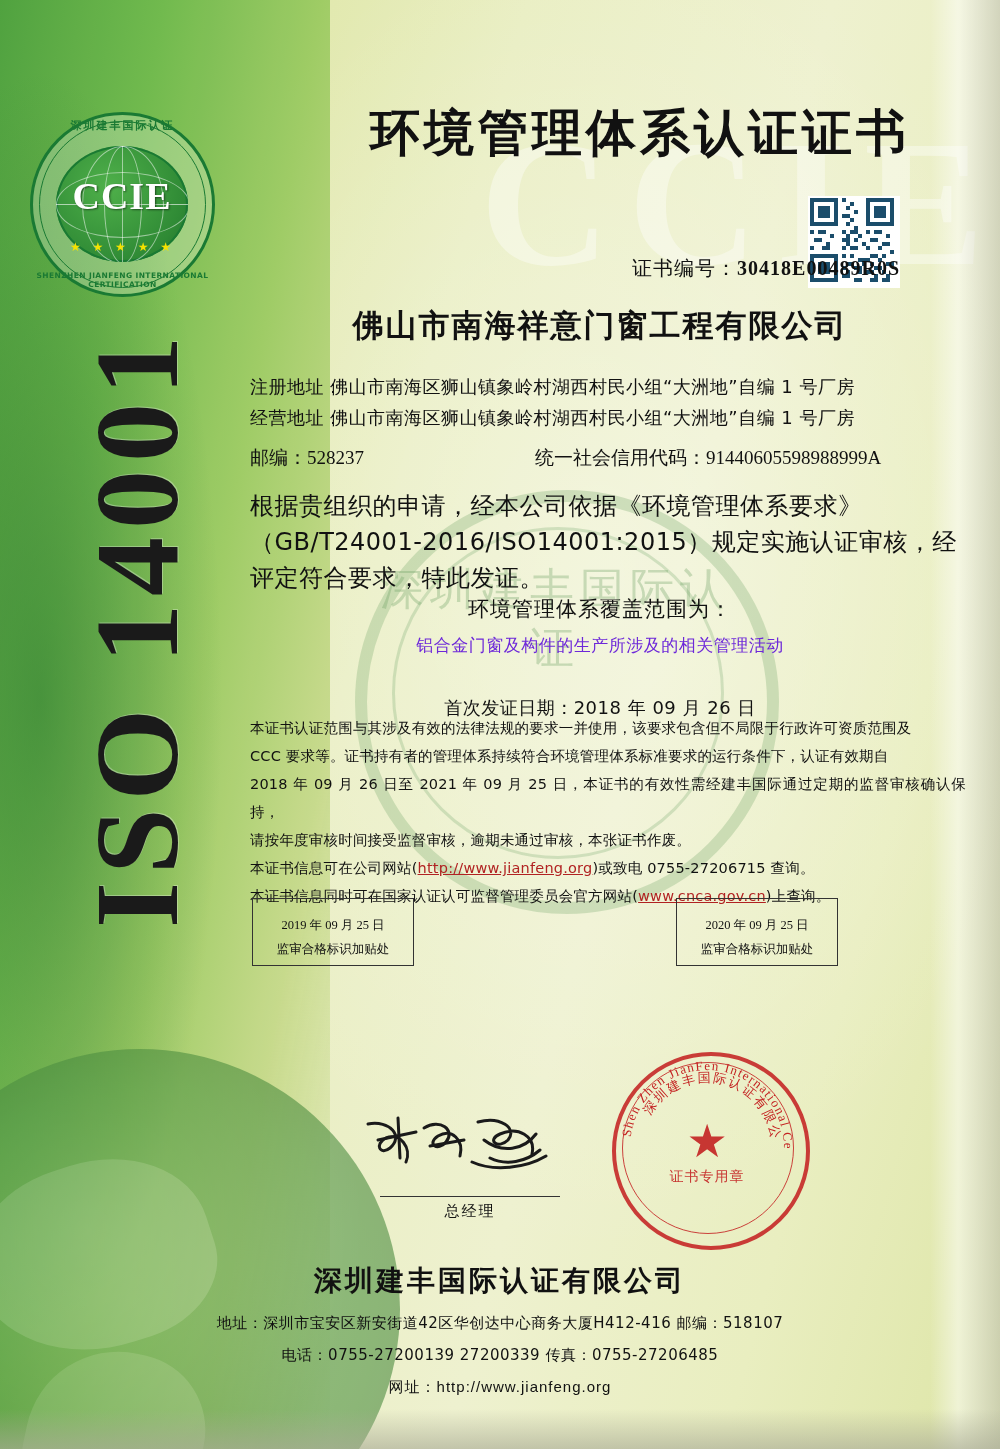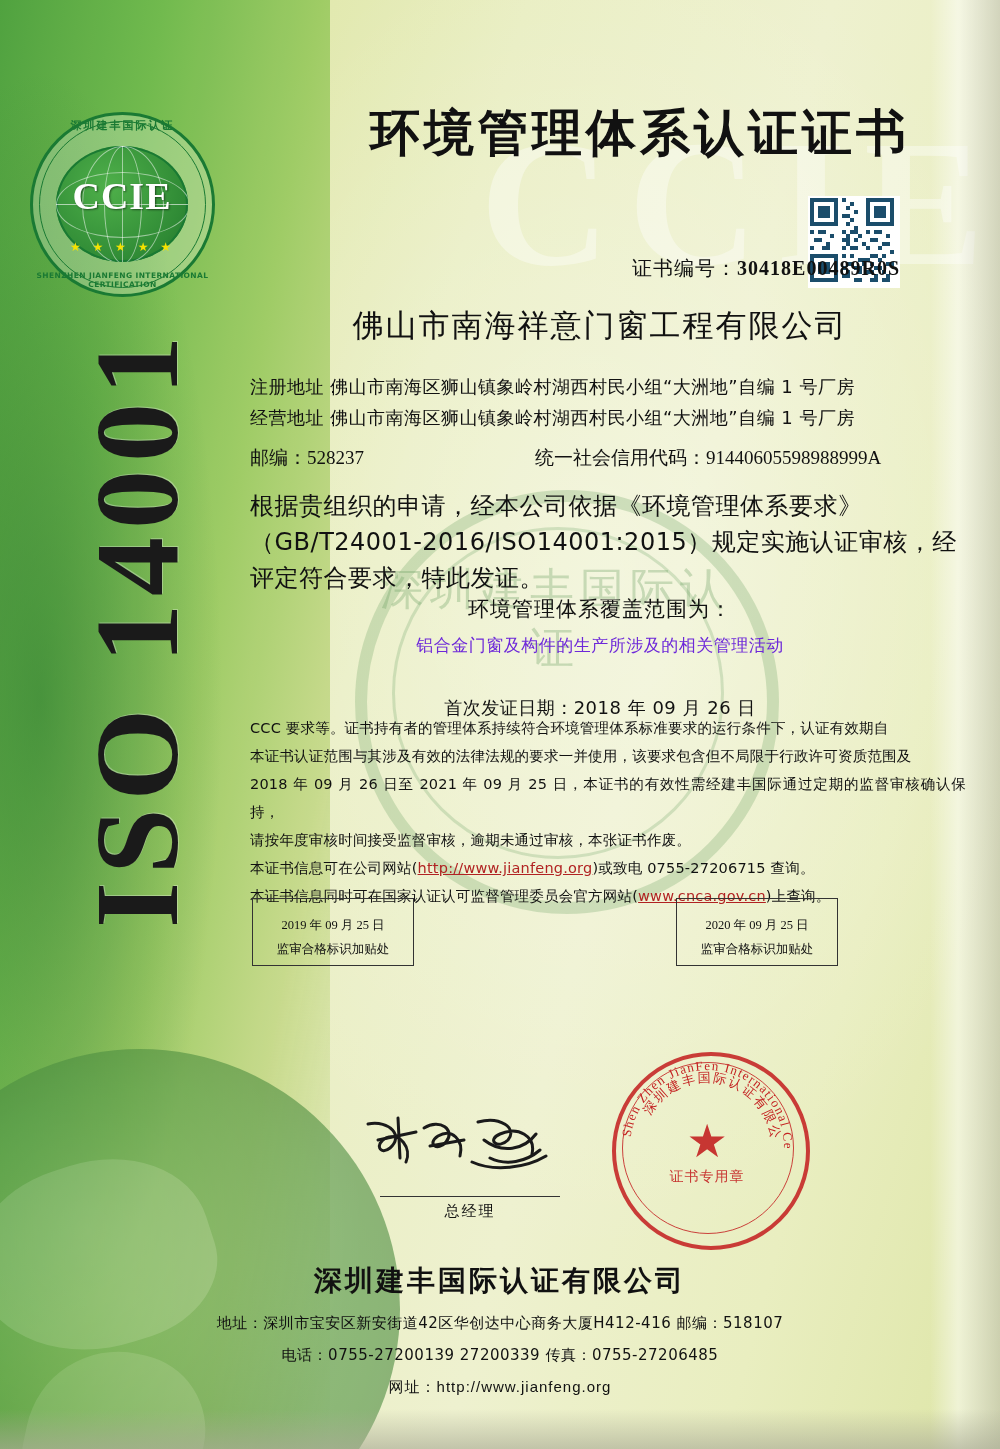--- a/index.html
+++ b/index.html
@@ -66,21 +66,21 @@
   .title{position:absolute;left:300px;top:100px;width:680px;text-align:center;
     font-family:"DejaVu Sans",sans-serif;font-weight:bold;font-size:50px;letter-spacing:4px;color:#111;}
 
   
   .qr{position:absolute;left:808px;top:196px;width:88px;height:88px;background:#fff;padding:2px;}
   .qr svg{display:block;}
 
   
   .cert-no{position:absolute;left:300px;top:255px;width:600px;text-align:right;font-size:20px;color:#111;letter-spacing:1px;}
   .cert-no b{font-family:"Liberation Serif",serif;letter-spacing:1px;}
-  .company{position:absolute;left:250px;top:305px;width:700px;text-align:center;font-size:31px;font-weight:normal;color:#111;letter-spacing:2px;}
+  .company{position:absolute;left:250px;top:305px;width:700px;text-align:center;font-size:31px;font-weight:bold;color:#111;letter-spacing:2px;}
 
   .addr{position:absolute;left:250px;font-size:18px;color:#111;letter-spacing:.5px;white-space:nowrap;}
   .addr .lab{display:inline-block;width:80px;}
   .r-addr1{top:375px;}
   .r-addr2{top:406px;}
   .zip-row{position:absolute;left:250px;top:445px;width:700px;font-size:19px;color:#111;}
   .zip-row .zip{position:absolute;left:0;}
   .zip-row .credit{position:absolute;left:285px;white-space:nowrap;}
 
   .para{position:absolute;left:250px;top:488px;width:710px;font-size:24px;line-height:36px;color:#111;letter-spacing:.5px;}
@@ -256,22 +256,22 @@
     </span>
   </div>
 
   <div class="para">根据贵组织的申请，经本公司依据《环境管理体系要求》（GB/T24001-2016/ISO14001:2015）规定实施认证审核，经评定符合要求，特此发证。</div>
 
   <div class="scope-title">环境管理体系覆盖范围为：</div>
   <div class="scope-body">铝合金门窗及构件的生产所涉及的相关管理活动</div>
   <div class="first-date">首次发证日期：2018 年 09 月 26 日</div>
 
   <div class="fine">
+    <div>本证书认证范围与其涉及有效的法律法规的要求一并使用，该要求包含但不局限于行政许可资质范围及</div>
     <div>CCC 要求等。证书持有者的管理体系持续符合环境管理体系标准要求的运行条件下，认证有效期自</div>
-    <div>本证书认证范围与其涉及有效的法律法规的要求一并使用，该要求包含但不局限于行政许可资质范围及</div>
     <div>2018 年 09 月 26 日至 2021 年 09 月 25 日，本证书的有效性需经建丰国际通过定期的监督审核确认保持，</div>
     <div>请按年度审核时间接受监督审核，逾期未通过审核，本张证书作废。</div>
     <div>
       <span>本证书信息可在公司网站(</span><a href="#">http://www.jianfeng.org</a><span>)或致电 0755-27206715 查询。</span>
     </div>
     <div>
       <span>本证书信息同时可在国家认证认可监督管理委员会官方网站(</span><a href="#">www.cnca.gov.cn</a><span>)上查询。</span>
     </div>
   </div>
 

